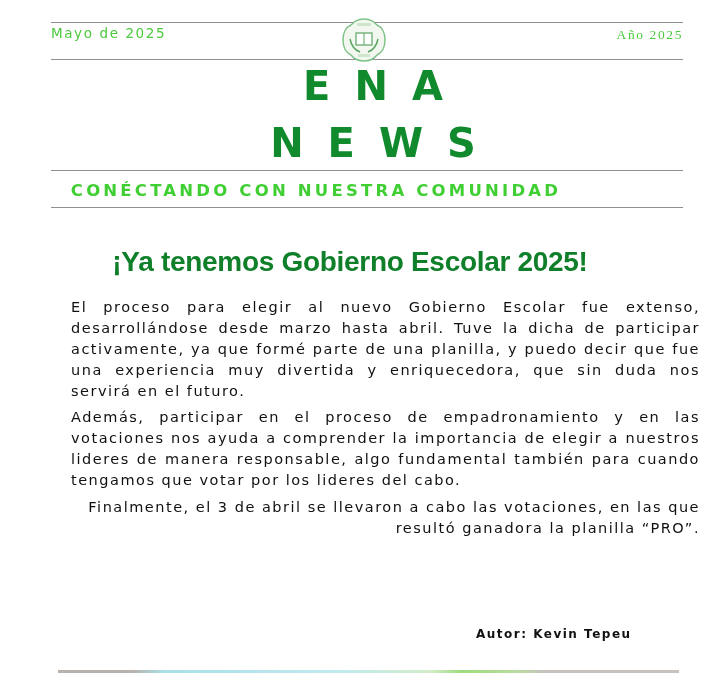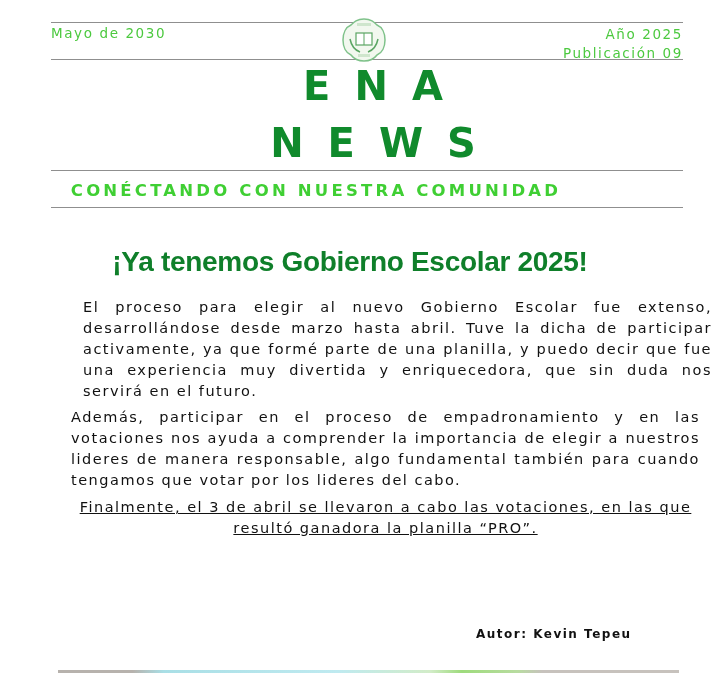--- a/index.html
+++ b/index.html
@@ -1,45 +1,44 @@
 <!DOCTYPE html>
 <html><head>
   <meta charset="utf-8">
   <style>
     html, body { margin: 0; padding: 0; background: #ffffff; }
     body { width: 726px; height: 673px; position: relative; overflow: hidden; font-family: "Liberation Sans", sans-serif; }
     .hr { position: absolute; left: 51px; width: 632px; height: 1px; background: #8f8f8f; }
     .meta { position: absolute; color: #4cc93f; font-size: 13.5px; letter-spacing: 1.6px; font-family: "DejaVu Sans", sans-serif; }
     .meta-left { left: 51px; top: 25px; }
-    .meta-right { right: 43px; top: 25px; text-align: right; line-height: 19px; }
+    .meta-right { right: 43px; top: 25px; text-align: right; line-height: 19px; font-family: Liberation Serif, serif; }
     .crest { position: absolute; left: 341px; top: 17px; width: 46px; height: 46px; }
     .masthead { position: absolute; left: 0; width: 726px; text-align: center; color: #108a2c; font-weight: bold; font-size: 40px; letter-spacing: 24px; font-family: "DejaVu Sans", sans-serif; }
     .mh1 { top: 63px; padding-left: 22px; }
     .mh2 { top: 120px; padding-left: 22px; }
     .tagline { position: absolute; left: 0; width: 632px; top: 181px; text-align: center; color: #3fcf33; font-weight: bold; font-size: 16.5px; letter-spacing: 3.2px; font-family: "DejaVu Sans", sans-serif; }
     .headline { position: absolute; left: 0; width: 700px; top: 246px; text-align: center; color: #0f7f2a; font-weight: bold; font-size: 28px; font-family: "Liberation Sans", sans-serif; letter-spacing: -0.3px; }
     .body { position: absolute; left: 71px; width: 629px; color: #111111; font-size: 14.5px; line-height: 21px; letter-spacing: 1.5px; text-align: justify; font-family: "DejaVu Sans", sans-serif; }
     .body p { margin: 0; }
-    .p1 { top: 297px; margin-left: 12px; }
+    .p1 { top: 297px; }
     .p2 { top: 407px; }
     .p3 { top: 497px; }
     .author { position: absolute; left: 476px; top: 627px; font-size: 12px; font-weight: bold; letter-spacing: 1.5px; color: #111; font-family: "DejaVu Sans", sans-serif; }
     .bottom-strip { position: absolute; left: 58px; width: 621px; top: 670px; height: 3px;
       background: linear-gradient(90deg, #b7b2ad 0%, #b7b2ad 12%, #a9dfe6 17%, #bfeaf0 45%, #d2ecc8 60%, #9edb7c 65%, #b8dca0 74%, #c7c2bd 78%, #c7c2bd 100%); }
   </style>
 </head>
 <body>
 
 <div class="hr" style="top:22px;"></div>
 <div class="hr" style="top:59px;"></div>
 
-<div class="meta meta-left">Mayo de 2030</div>
+<div class="meta meta-left">Mayo de 2025</div>
 <div class="meta meta-right">
   <div>Año 2025</div>
-  <div>Publicación 09</div>
 </div>
 
 <div class="crest">
   <svg width="46" height="46" viewBox="0 0 46 46">
     <path d="M23 2 C30 2 33 5 36 8 C41 10 44 16 44 23 C44 30 41 36 36 38 C33 42 29 44 23 44 C17 44 13 42 10 38 C5 36 2 30 2 23 C2 16 5 10 10 8 C13 5 16 2 23 2 Z" fill="#f2f8ef" stroke="#7fc28a" stroke-width="1.5"></path>
     <rect x="16" y="6" width="14" height="3" fill="#cfe6cd"></rect>
     <rect x="15" y="16" width="16" height="12" fill="#ffffff" stroke="#5aa563" stroke-width="1.2"></rect>
     <line x1="23" y1="16" x2="23" y2="28" stroke="#5aa563" stroke-width="1"></line>
     <path d="M9 22 Q11 32 19 35" fill="none" stroke="#5aa563" stroke-width="1.5"></path>
     <path d="M37 22 Q35 32 27 35" fill="none" stroke="#5aa563" stroke-width="1.5"></path>
@@ -56,18 +55,18 @@
 
 <h1 class="headline" style="margin:0;">¡Ya tenemos Gobierno Escolar 2025!</h1>
 
 <div class="body p1">
   <p>El proceso para elegir al nuevo Gobierno Escolar fue extenso, desarrollándose desde marzo hasta abril. Tuve la dicha de participar activamente, ya que formé parte de una planilla, y puedo decir que fue una experiencia muy divertida y enriquecedora, que sin duda nos servirá en el futuro.</p>
 </div>
 <div class="body p2">
   <p>Además, participar en el proceso de empadronamiento y en las votaciones nos ayuda a comprender la importancia de elegir a nuestros lideres de manera responsable, algo fundamental también para cuando tengamos que votar por los lideres del cabo.</p>
 </div>
 <div class="body p3">
-  <p style="text-align:center;text-decoration:underline;">Finalmente, el 3 de abril se llevaron a cabo las votaciones, en las que resultó ganadora la planilla “PRO”.</p>
+  <p style="text-align:right;">Finalmente, el 3 de abril se llevaron a cabo las votaciones, en las que resultó ganadora la planilla “PRO”.</p>
 </div>
 
 <div class="author">Autor: Kevin Tepeu</div>
 
 <div class="bottom-strip"></div>
 
 </body></html>

